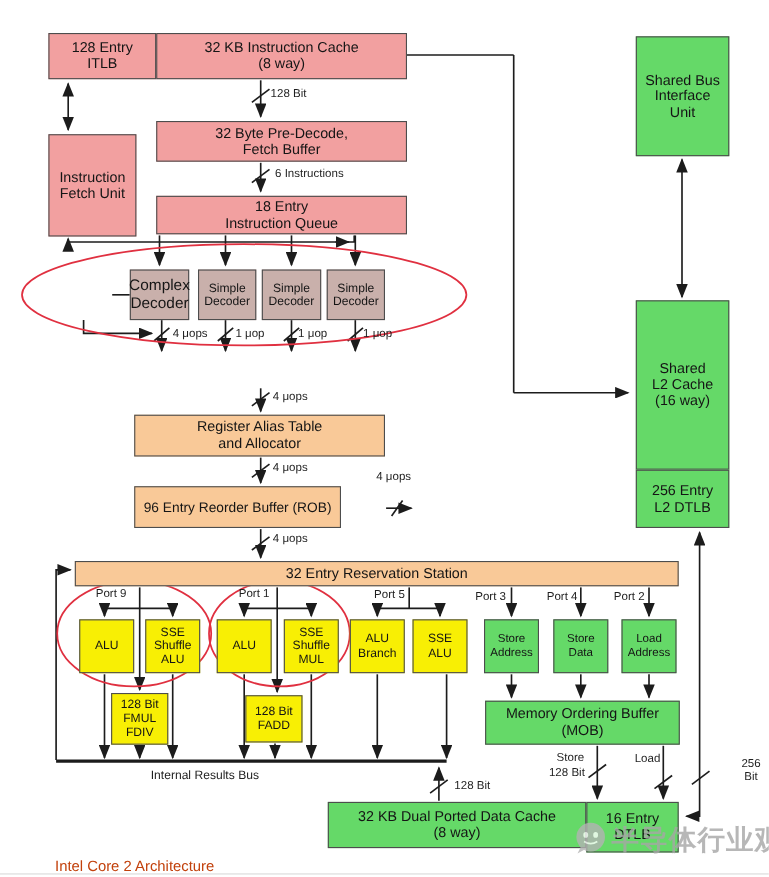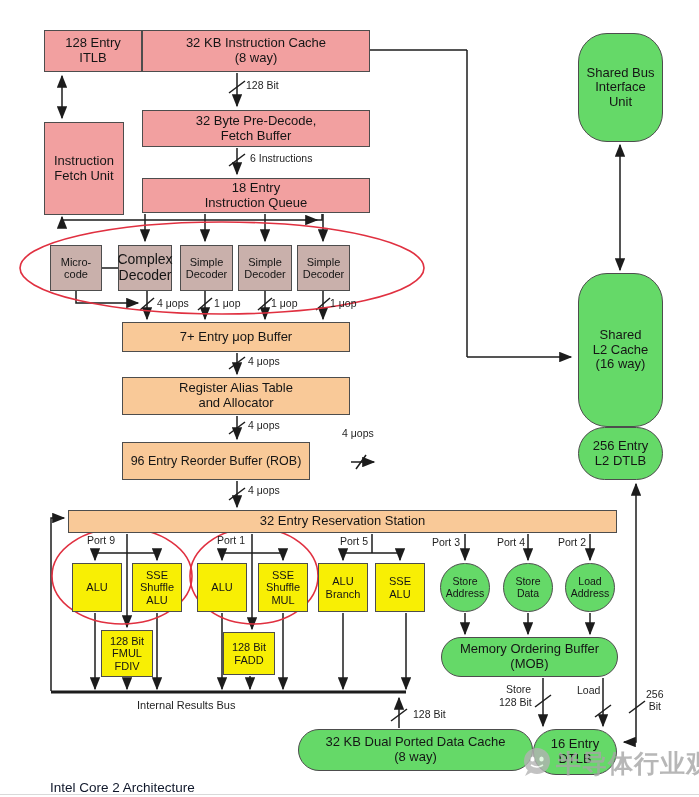--- a/index.html
+++ b/index.html
@@ -5,21 +5,21 @@
   html,body{margin:0;padding:0;background:#fff;}
   #stage{position:relative;width:699px;height:797px;background:#ffffff;overflow:hidden;
          font-family:"Liberation Sans",sans-serif;}
   .box{position:absolute;box-sizing:border-box;border:1.5px solid #4d4d4d;
        display:flex;align-items:center;justify-content:center;text-align:center;
        white-space:pre-line;font-size:13px;line-height:1.12;color:#151515;}
   .pink{background:#f2a0a0;margin-left:20px;}
   .mauve{background:#c9b0ab;}
   .orange{background:#f9c998;}
   .yellow{background:#f8ef04;}
-  .green{background:#65d968;border-radius:29px;}
+  .green{background:#65d968;}
   .taupe{background:#ac9b8d;}
   .lbl{position:absolute;font-size:10.5px;color:#1f1f1f;white-space:pre-line;line-height:1.1;}
   svg.wires{position:absolute;left:0;top:0;pointer-events:none;}
 
   #itlb{left:24px;top:30px;width:98px;height:42px}
   #icache{left:122px;top:30px;width:228px;height:42px}
   #ifu{left:24px;top:122px;width:80px;height:93px}
   #predecode{left:122px;top:110px;width:228px;height:37px}
   #iqueue{left:122px;top:178px;width:228px;height:35px}
   #microcode{left:50px;top:245px;width:52px;height:46px;font-size:11px}
@@ -64,22 +64,22 @@
   #lb-p1{left:217px;top:535px}
   #lb-p5{left:340px;top:536px}
   #lb-p3{left:432px;top:537px}
   #lb-p4{left:497px;top:537px}
   #lb-p2{left:558px;top:537px}
   #lb-bus{left:137px;top:699px;font-size:11px}
   #lb-store{left:506px;top:684px}
   #lb-storebits{left:499px;top:697px}
   #lb-load{left:577px;top:685px}
   #lb-cachebits{left:413px;top:709px}
-  #lb-256bit{left:646px;top:689px;text-align:center}
-  #diagram-title{position:absolute;left:50px;top:780px;font-size:13.5px;color:#0f172a;}
+  #lb-256bit{left:674px;top:689px;text-align:center}
+  #diagram-title{position:absolute;left:50px;top:780px;font-size:13.5px;color:#c2410c;}
   #watermark{position:absolute;left:518px;top:744px;display:flex;align-items:center;opacity:0.8;}
   #watermark .wm-text{font-size:25px;font-weight:bold;color:#a6a6a6;letter-spacing:1px;white-space:nowrap;}
   #bottom-rule{position:absolute;left:0;top:794px;width:699px;height:1px;background:#d9d9d9;}
 </style>
 </head>
 <body>
 
 <div id="stage">
 
   <svg class="wires" width="699" height="797" viewBox="0 0 699 797">
@@ -192,31 +192,28 @@
   <div class="box pink" id="itlb">128 Entry
 ITLB</div>
   <div class="box pink" id="icache">32 KB Instruction Cache
 (8 way)</div>
   <div class="box pink" id="ifu">Instruction
 Fetch Unit</div>
   <div class="box pink" id="predecode">32 Byte Pre-Decode,
 Fetch Buffer</div>
   <div class="box pink" id="iqueue">18 Entry
 Instruction Queue</div>
-  <div class="box mauve" id="microcode">Micro-
-code</div>
   <div class="box mauve" id="cdec">Complex
 Decoder</div>
   <div class="box mauve" id="sdec1">Simple
 Decoder</div>
   <div class="box mauve" id="sdec2">Simple
 Decoder</div>
   <div class="box mauve" id="sdec3">Simple
 Decoder</div>
-  <div class="box orange" id="uopbuf">7+ Entry μop Buffer</div>
   <div class="box orange" id="rat">Register Alias Table
 and Allocator</div>
   <div class="box orange" id="rob">96 Entry Reorder Buffer (ROB)</div>
   <div class="box orange" id="station">32 Entry Reservation Station</div>
   <div class="box yellow" id="alu0">ALU</div>
   <div class="box yellow" id="ssesa">SSE
 Shuffle
 ALU</div>
   <div class="box yellow" id="alu1b">ALU</div>
   <div class="box yellow" id="ssesm">SSE

